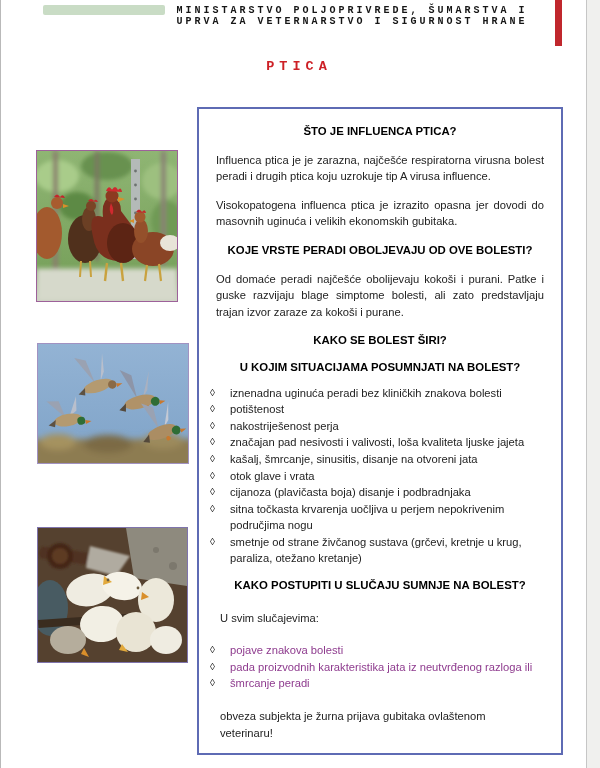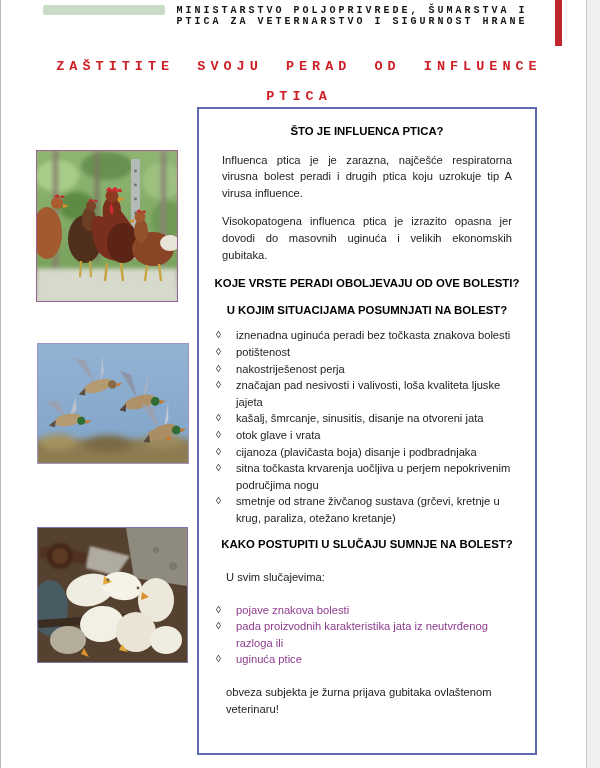--- a/index.html
+++ b/index.html
@@ -9,23 +9,23 @@
   .edge-right-fill{position:absolute;left:587px;top:0;width:13px;height:768px;background:#f0f0ee;}
   .edge-right-line{position:absolute;left:586px;top:0;width:1px;height:768px;background:#c6c6c6;}
   .green-bar{position:absolute;left:43px;top:5px;width:122px;height:10px;background:#c9dcc5;border-radius:2px;}
   .red-bar{position:absolute;left:555px;top:0;width:7px;height:46px;background:#c0272d;}
   .ministry{position:absolute;left:168px;top:5px;width:368px;text-align:center;
             font-family:"Liberation Mono",monospace;font-weight:bold;font-size:10px;
             letter-spacing:3px;line-height:11px;color:#161616;}
   .doc-title{position:absolute;left:10px;top:52px;width:578px;text-align:center;
              font-family:"Liberation Mono",monospace;font-weight:bold;font-size:13.5px;
              letter-spacing:5px;word-spacing:10px;color:#cd2026;line-height:30px;}
-  .content-box{position:absolute;left:197px;top:107px;width:340px;height:648px;
+  .content-box{position:absolute;left:197px;top:107px;width:366px;height:648px;
                border:2px solid #5e6bb4;background:#fff;box-sizing:border-box;
-               padding:4px 11px;font-size:11.2px;line-height:16.6px;color:#222;}
+               padding:4px 5px;font-size:11.2px;line-height:16.6px;color:#222;}
   .sec-h{font-size:11.4px;font-weight:bold;text-align:center;color:#000;margin:10px 0 9px 0;}
   .para{margin:12px;text-align:justify;}
   ul.diamond{list-style:none;margin:0;padding:0 0 0 6px;}
   ul.diamond li{display:flex;}
   ul.diamond .dm{width:10px;flex:0 0 10px;font-size:10px;color:#222;}
   ul.diamond .tx{flex:1;padding-left:10px;}
   ul.purple .tx{font-weight:normal;color:#8e3b8e;}
   .plain{margin:16px;}
   .photo{position:absolute;overflow:hidden;background:#ccc;}
   .photo svg{display:block;}
@@ -39,25 +39,24 @@
 <div class="page">
   <div class="edge-right-fill"></div>
   <div class="edge-right-line"></div>
   <div class="edge-left"></div>
 
   <div class="green-bar"></div>
   <div class="red-bar"></div>
 
   <div class="ministry">
     <div>MINISTARSTVO POLJOPRIVREDE, ŠUMARSTVA I</div>
-    <div>PTICA ZA VETERNARSTVO I SIGURNOST HRANE</div>
+    <div>UPRVA ZA VETERNARSTVO I SIGURNOST HRANE</div>
   </div>
 
   <div class="doc-title">
-    <div>ZAŠTITITE SVOJU PERAD OD INFLUENCE</div>
     <div>PTICA</div>
   </div>
 
   <div class="photo" id="photo1">
     <svg width="140" height="150" viewBox="0 0 140 150">
       <defs>
         <linearGradient id="g1" x1="0" y1="0" x2="0" y2="1">
           <stop offset="0" stop-color="#8fb573"></stop>
             <stop offset="0.75" stop-color="#7aa35e"></stop>
           <stop offset="1" stop-color="#c9cfc0"></stop>
@@ -219,27 +218,29 @@
       </g>
     </svg>
   </div>
 
   <div class="content-box">
     <div class="sec-h">ŠTO JE INFLUENCA PTICA?</div>
     <p class="para">Influenca ptica je je zarazna, najčešće respiratorna virusna bolest peradi i drugih ptica koju uzrokuje tip A virusa influence.</p>
     <p class="para">Visokopatogena influenca ptica je izrazito opasna jer dovodi do masovnih uginuća i velikih ekonomskih gubitaka.</p>
 
     <div class="sec-h">KOJE VRSTE PERADI OBOLJEVAJU OD OVE BOLESTI?</div>
-
+    <p class="para">Od domaće peradi najčešće obolijevaju kokoši i purani. Patke i guske razvijaju blage simptome bolesti, ali zato predstavljaju trajan izvor zaraze za kokoši i purane.</p>
+
+    <div class="sec-h">KAKO SE BOLEST ŠIRI?</div>
 
     <div class="sec-h">U KOJIM SITUACIJAMA POSUMNJATI NA BOLEST?</div>
     <ul class="diamond">
       <li>
           <span class="dm">◊</span>
-          <span class="tx">iznenadna uginuća peradi bez točkasta znakova bolesti</span>
+          <span class="tx">iznenadna uginuća peradi bez kliničkih znakova bolesti</span>
         </li>
       <li>
           <span class="dm">◊</span>
           <span class="tx">potištenost</span>
         </li>
       <li>
           <span class="dm">◊</span>
           <span class="tx">nakostriješenost perja</span>
         </li>
       <li>
@@ -274,18 +275,18 @@
       <li>
           <span class="dm">◊</span>
           <span class="tx">pojave znakova bolesti</span>
         </li>
       <li>
           <span class="dm">◊</span>
           <span class="tx">pada proizvodnih karakteristika jata iz neutvrđenog razloga ili</span>
         </li>
       <li>
           <span class="dm">◊</span>
-          <span class="tx">uginuća ptice</span>
+          <span class="tx">šmrcanje peradi</span>
         </li>
     </ul>
     <p class="plain">obveza subjekta je žurna prijava gubitaka ovlaštenom veterinaru!</p>
   </div>
 </div>
 
 </body></html>

